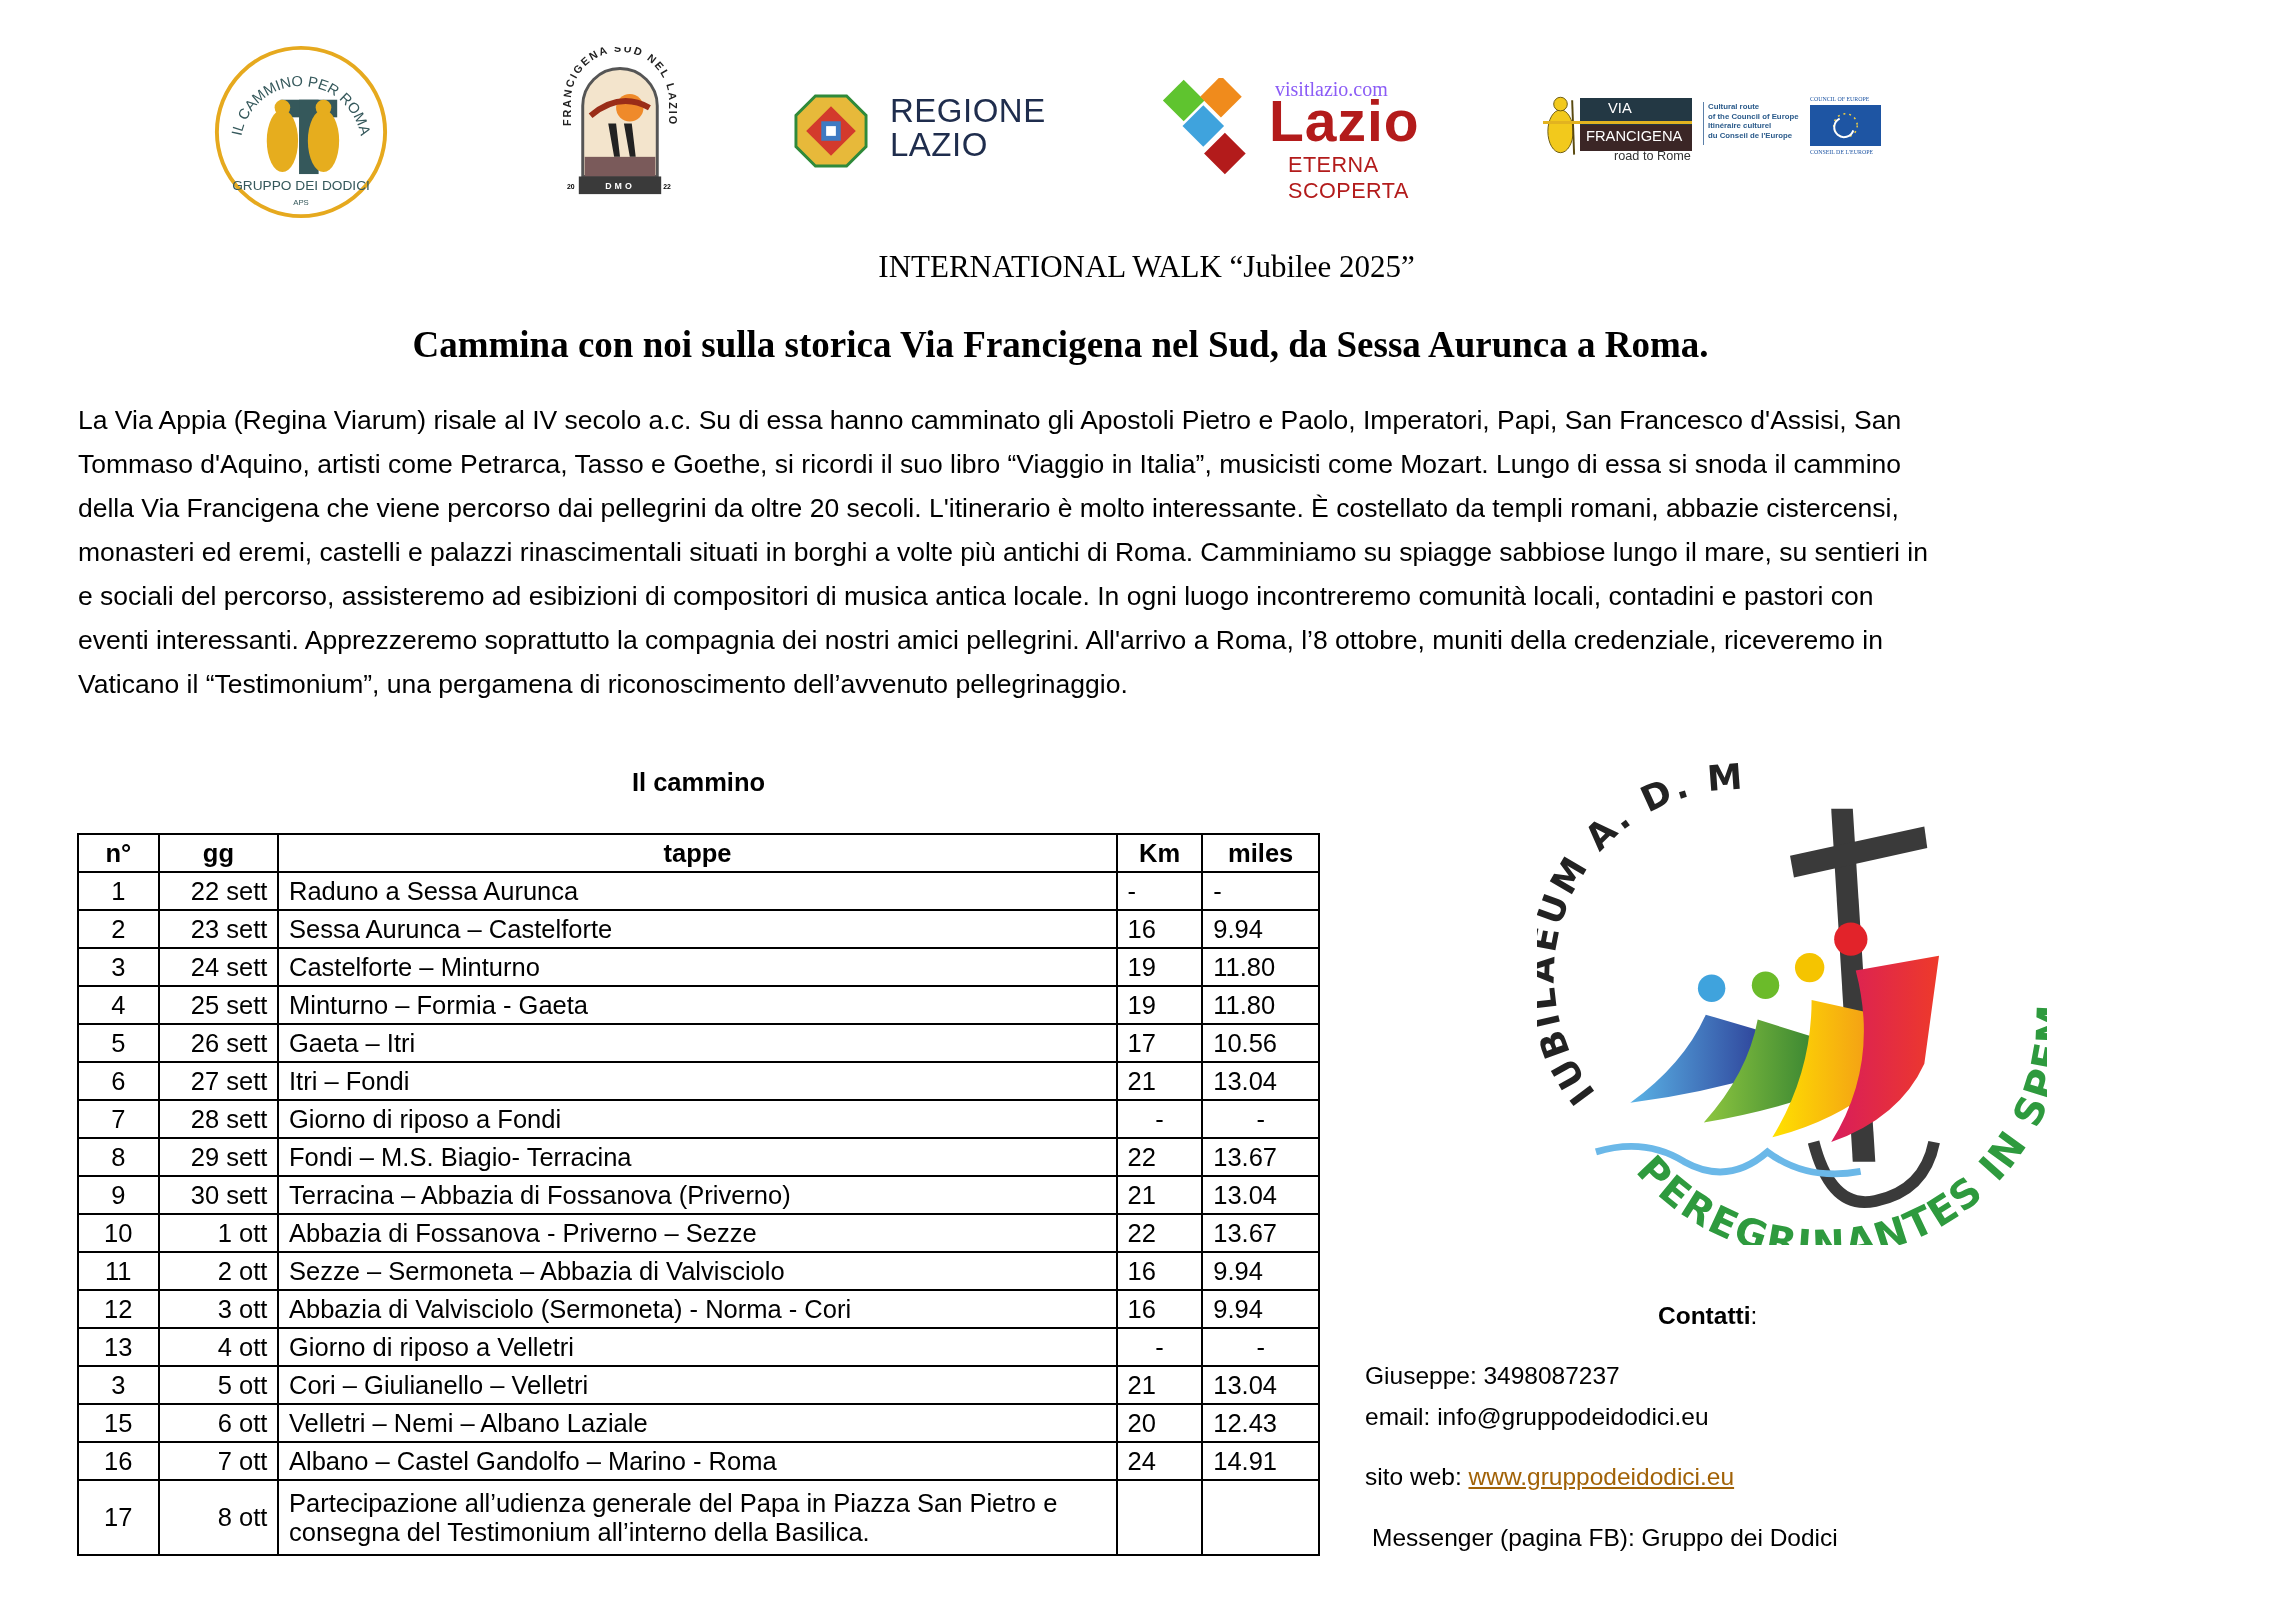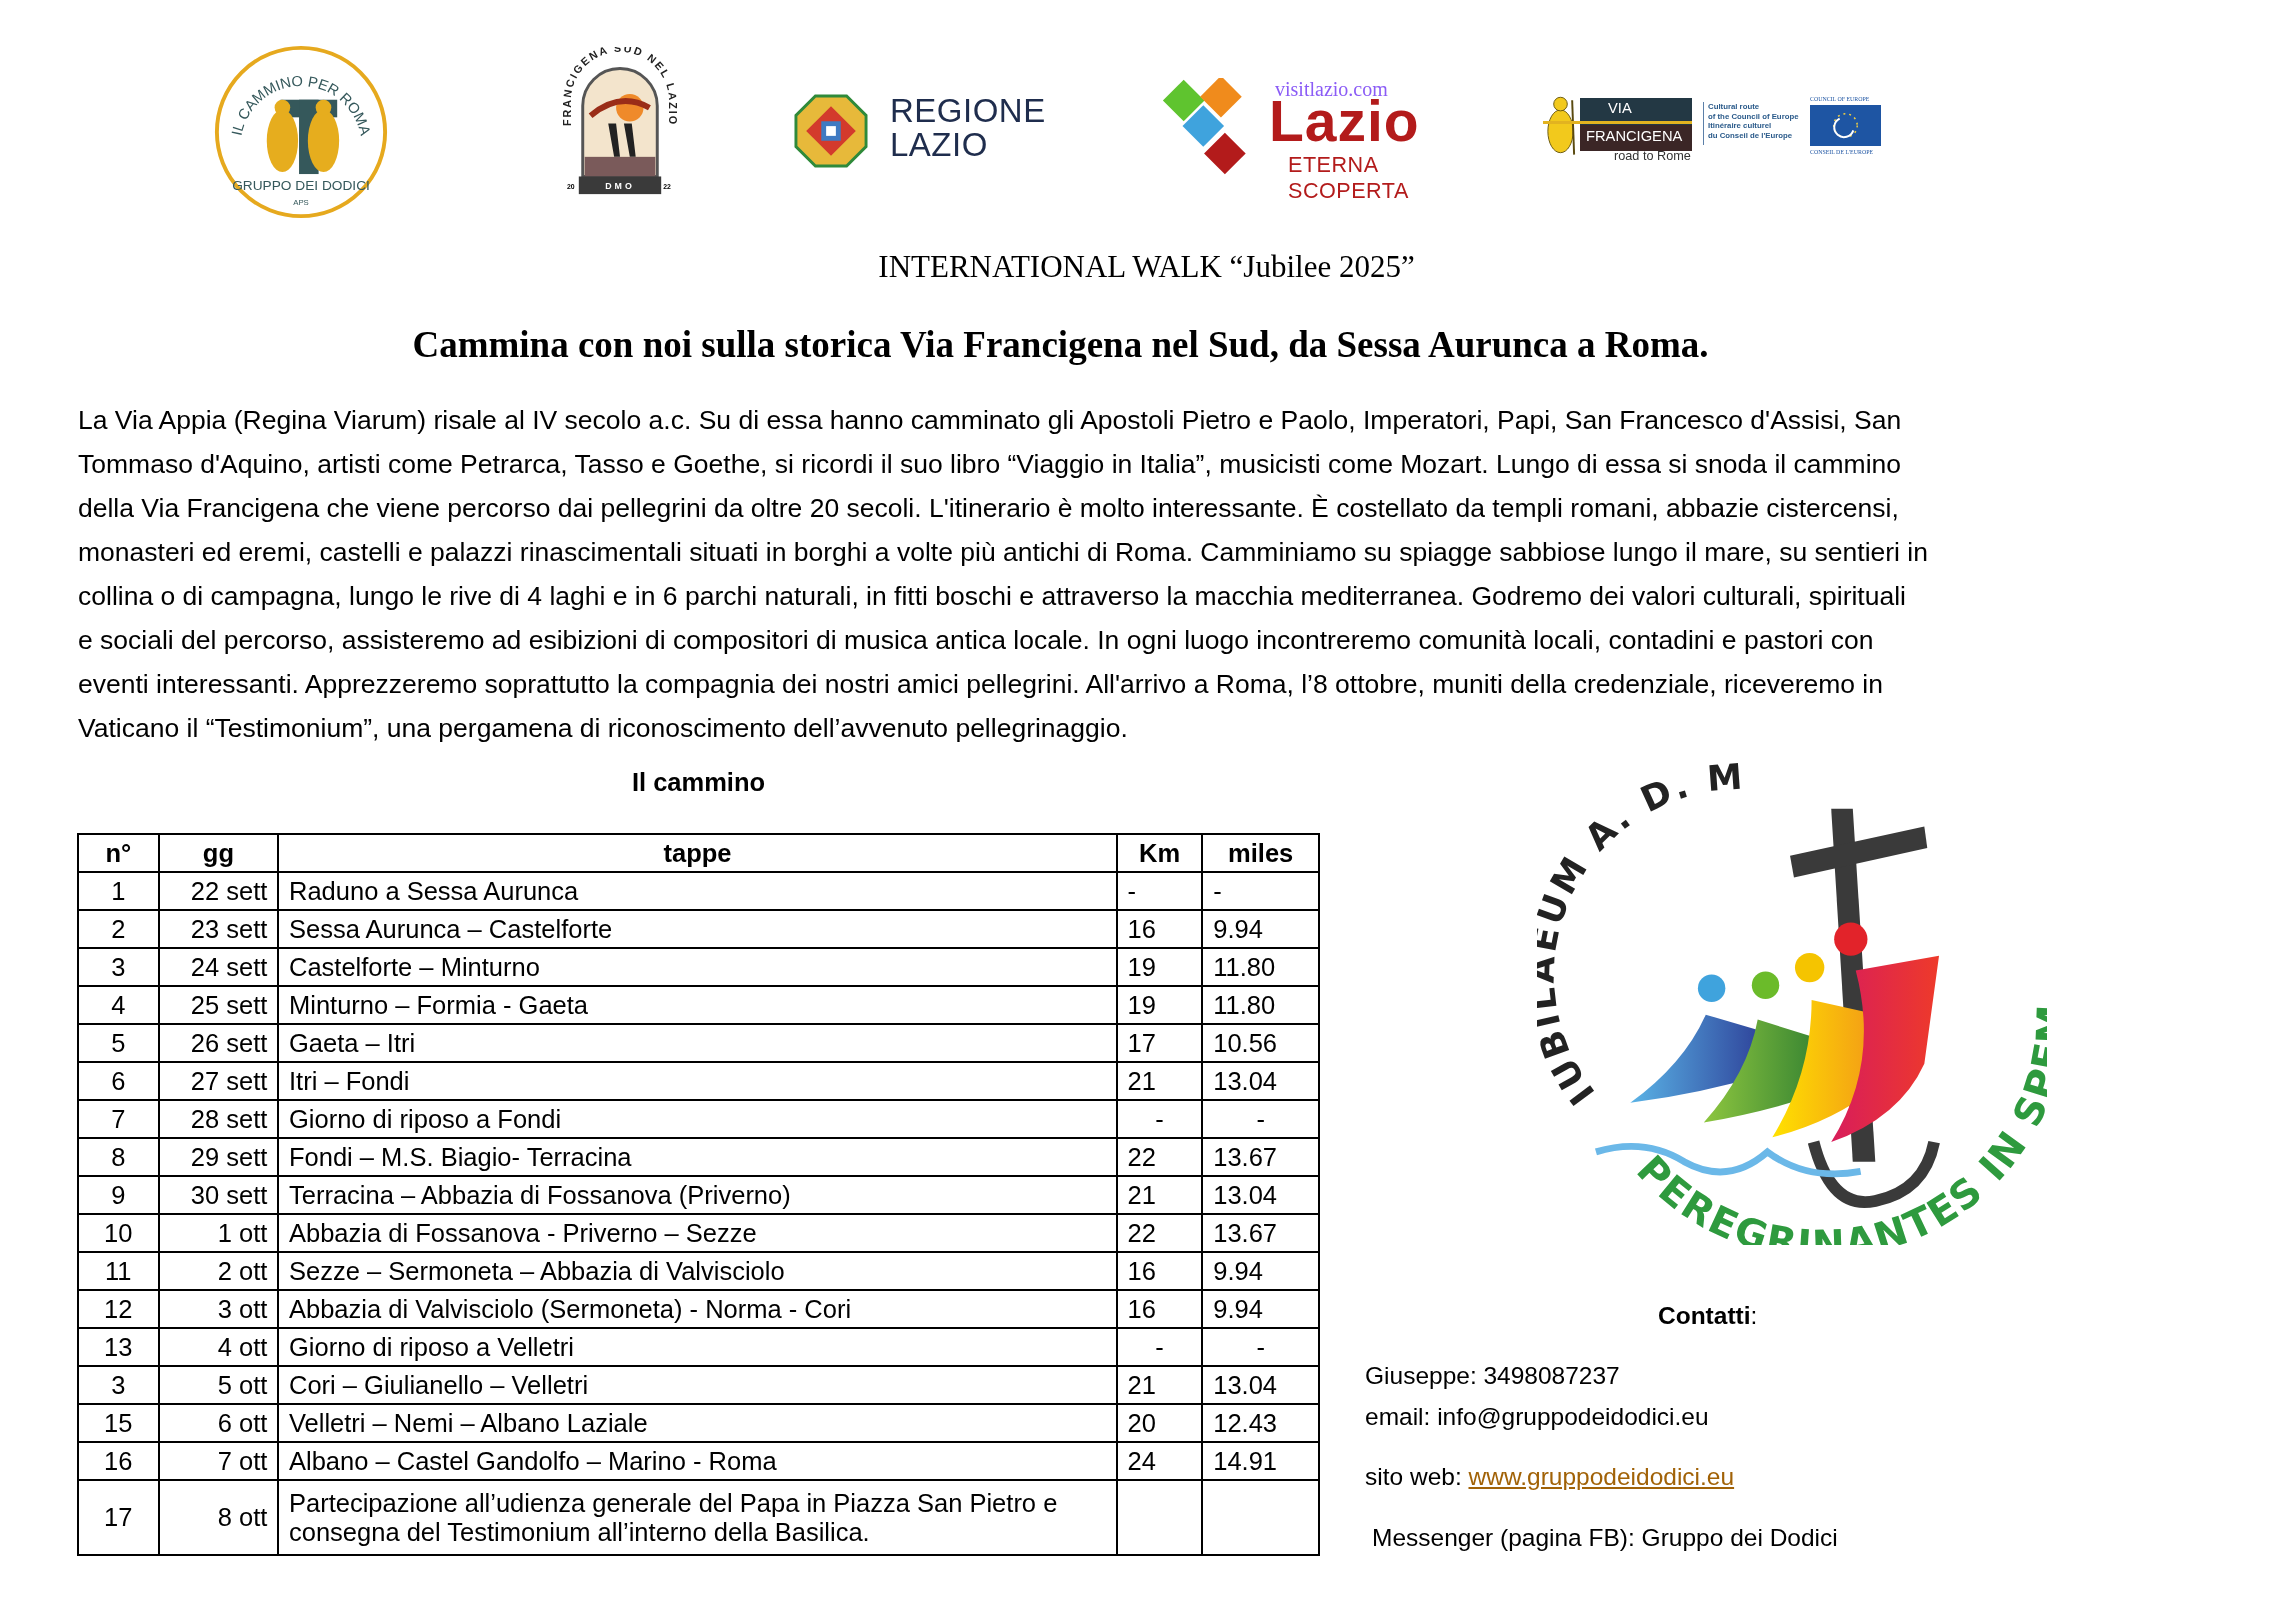--- a/index.html
+++ b/index.html
@@ -165,21 +165,20 @@
 </div>
 
 <div class="title1">INTERNATIONAL WALK “Jubilee 2025”</div>
 <div class="title2">Cammina con noi sulla storica Via Francigena nel Sud, da Sessa Aurunca a Roma.</div>
 
 <div class="intro">
   <span class="line">La Via Appia (Regina Viarum) risale al IV secolo a.c. Su di essa hanno camminato gli Apostoli Pietro e Paolo, Imperatori, Papi, San Francesco d'Assisi, San</span>
   <span class="line">Tommaso d'Aquino, artisti come Petrarca, Tasso e Goethe, si ricordi il suo libro “Viaggio in Italia”, musicisti come Mozart. Lungo di essa si snoda il cammino</span>
   <span class="line">della Via Francigena che viene percorso dai pellegrini da oltre 20 secoli. L'itinerario è molto interessante. È costellato da templi romani, abbazie cistercensi,</span>
   <span class="line">monasteri ed eremi, castelli e palazzi rinascimentali situati in borghi a volte più antichi di Roma. Camminiamo su spiagge sabbiose lungo il mare, su sentieri in</span>
-  <span class="line">collina o di campagna, lungo le rive di 4 laghi e in 6 parchi naturali, in fitti boschi e attraverso la macchia mediterranea. Godremo dei valori culturali, spirituali</span>
   <span class="line">e sociali del percorso, assisteremo ad esibizioni di compositori di musica antica locale. In ogni luogo incontreremo comunità locali, contadini e pastori con</span>
   <span class="line">eventi interessanti. Apprezzeremo soprattutto la compagnia dei nostri amici pellegrini. All'arrivo a Roma, l’8 ottobre, muniti della credenziale, riceveremo in</span>
   <span class="line">Vaticano il “Testimonium”, una pergamena di riconoscimento dell’avvenuto pellegrinaggio.</span>
 </div>
 
 <div class="cammino-title">Il cammino</div>
 <table class="tappe">
   <thead>
     <tr>
       <th>n°</th>

